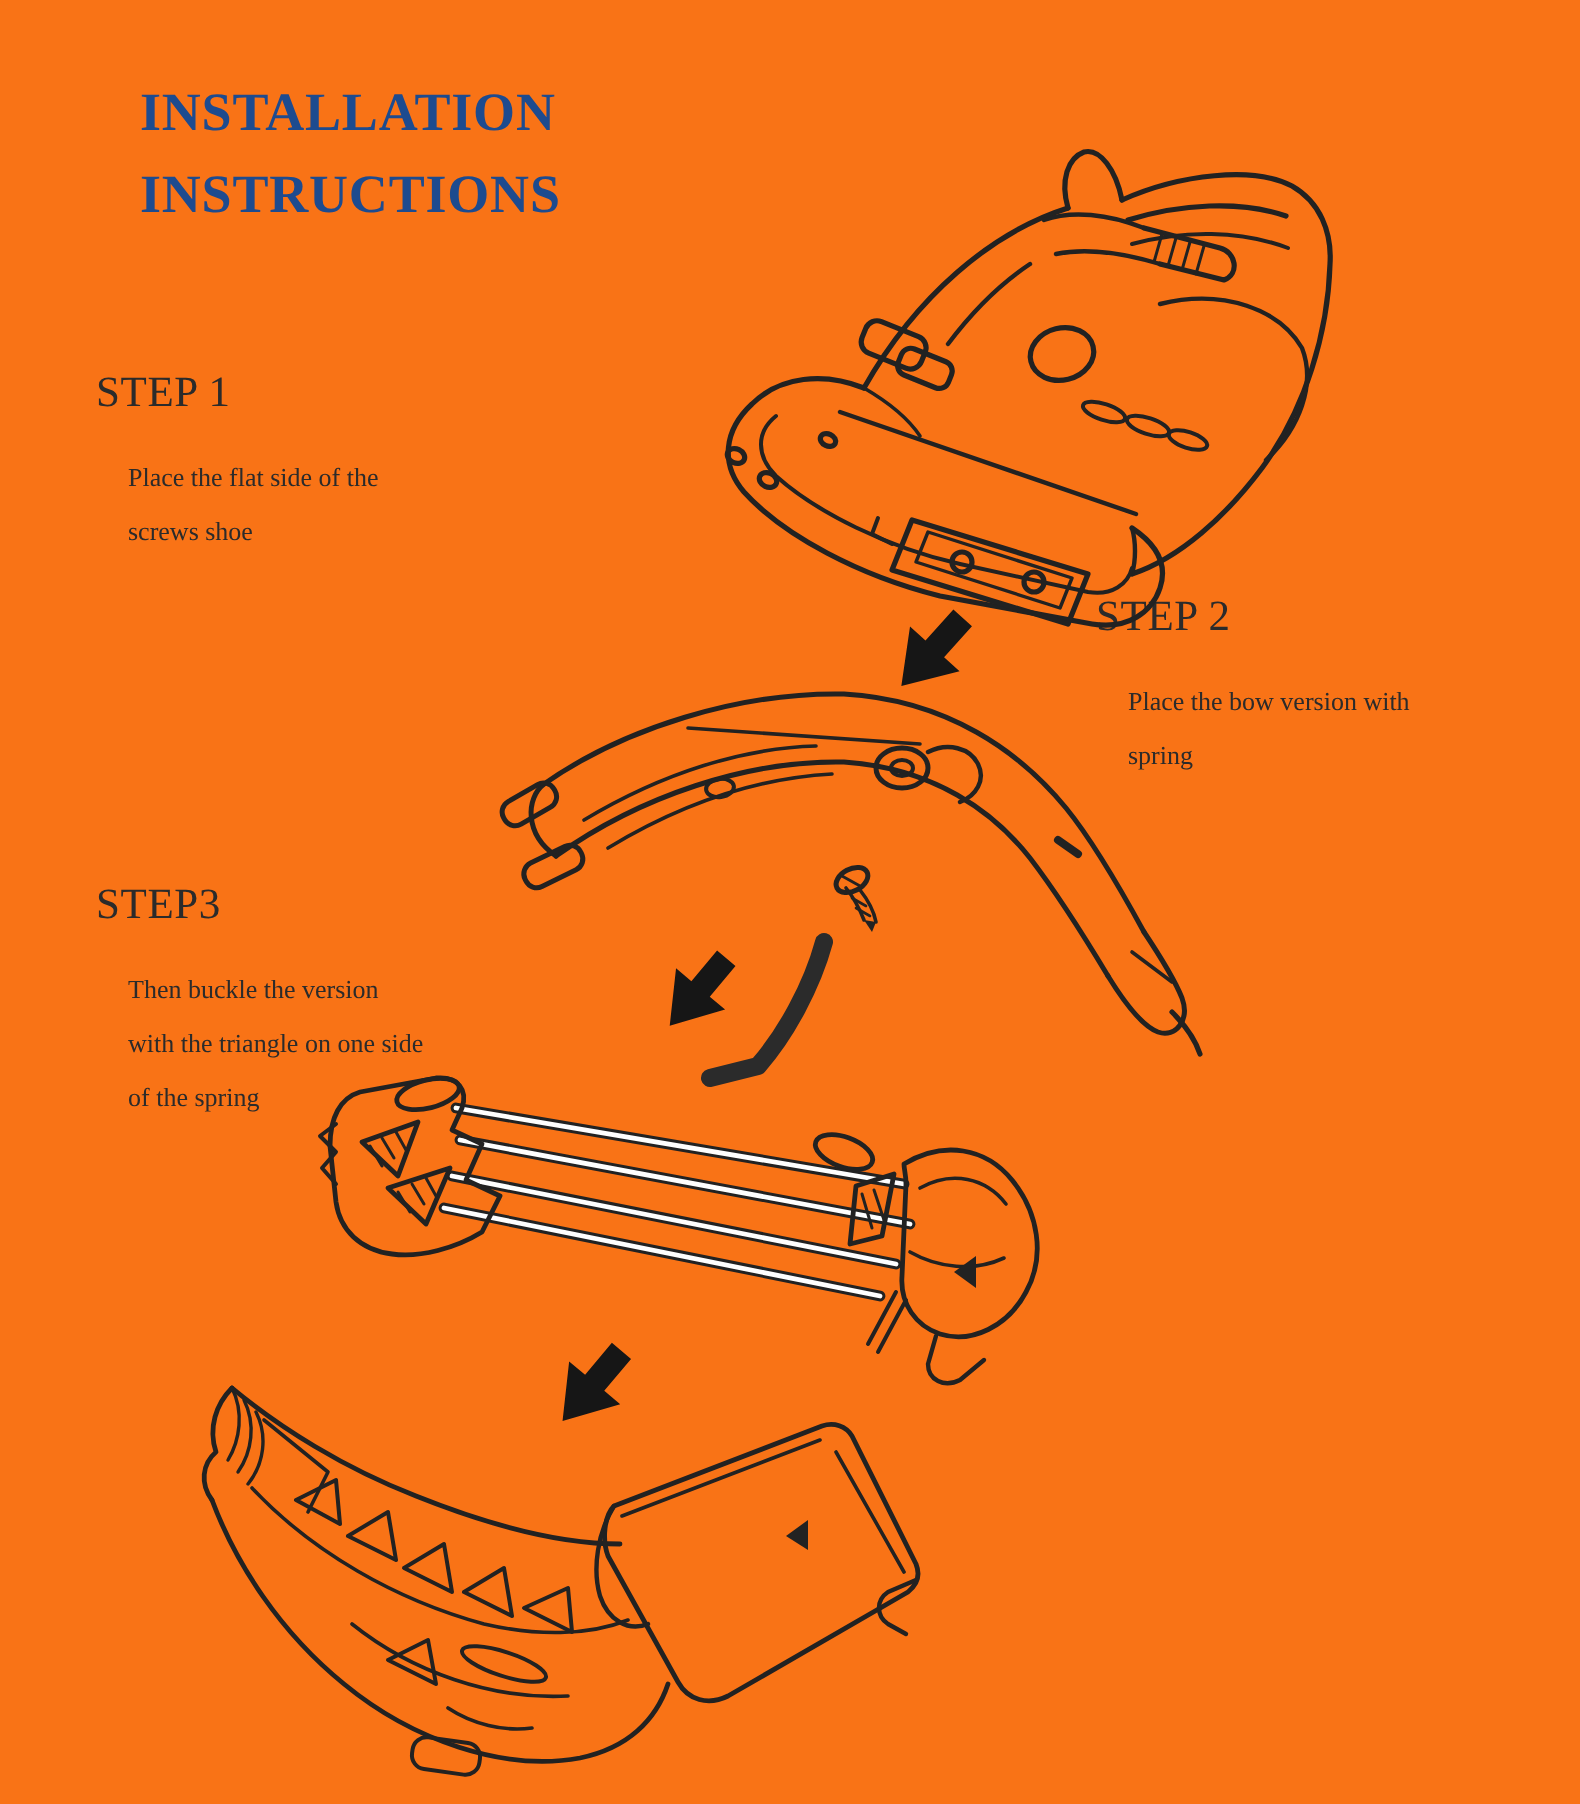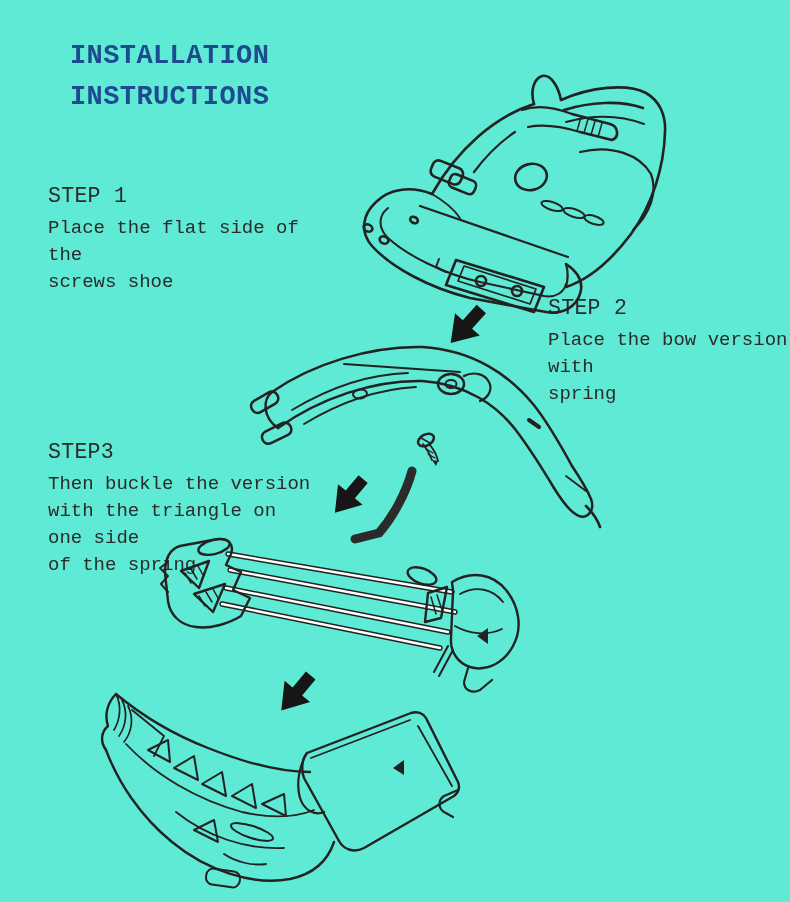--- a/index.html
+++ b/index.html
@@ -1,26 +1,26 @@
 <!DOCTYPE html>
 <html><head>
 <meta charset="utf-8">
 <style>
   html,body{margin:0;padding:0;background:#ffffff;}
   #page{
-    position:relative;width:790px;height:902px;background:#5eead4;overflow:hidden;
-    font-family:Liberation Mono, monospace;color:#2d2d2d;
+    position:relative;width:790px;height:902px;background:#f97316;overflow:hidden;
+    font-family:Liberation Serif, serif;color:#2d2d2d;
   }
   .abs{position:absolute;}
   #title{
     left:70px;top:36px;font-size:27px;font-weight:bold;line-height:41px;
     color:#1d4b8f;letter-spacing:0.4px;
   }
   .step-heading{font-size:21.5px;font-weight:400;color:#2b2b2b;letter-spacing:0.3px;margin:0 0 7px 0;}
-  .step-body{font-size:19px;line-height:27px;color:#2b2b2b;margin:0;}
+  .step-body{font-size:13px;line-height:27px;color:#2b2b2b;margin:16px;}
   #step1{left:48px;top:184px;width:260px;}
   #step2{left:548px;top:296px;width:240px;}
   #step3{left:48px;top:440px;width:270px;}
   #step4{left:460px;top:688px;width:320px;}
   svg{display:block;}
   .art{stroke:#222;fill:none;stroke-linecap:round;stroke-linejoin:round;}
   .arrow{fill:#161616;}
 </style>
 </head>
 <body>

